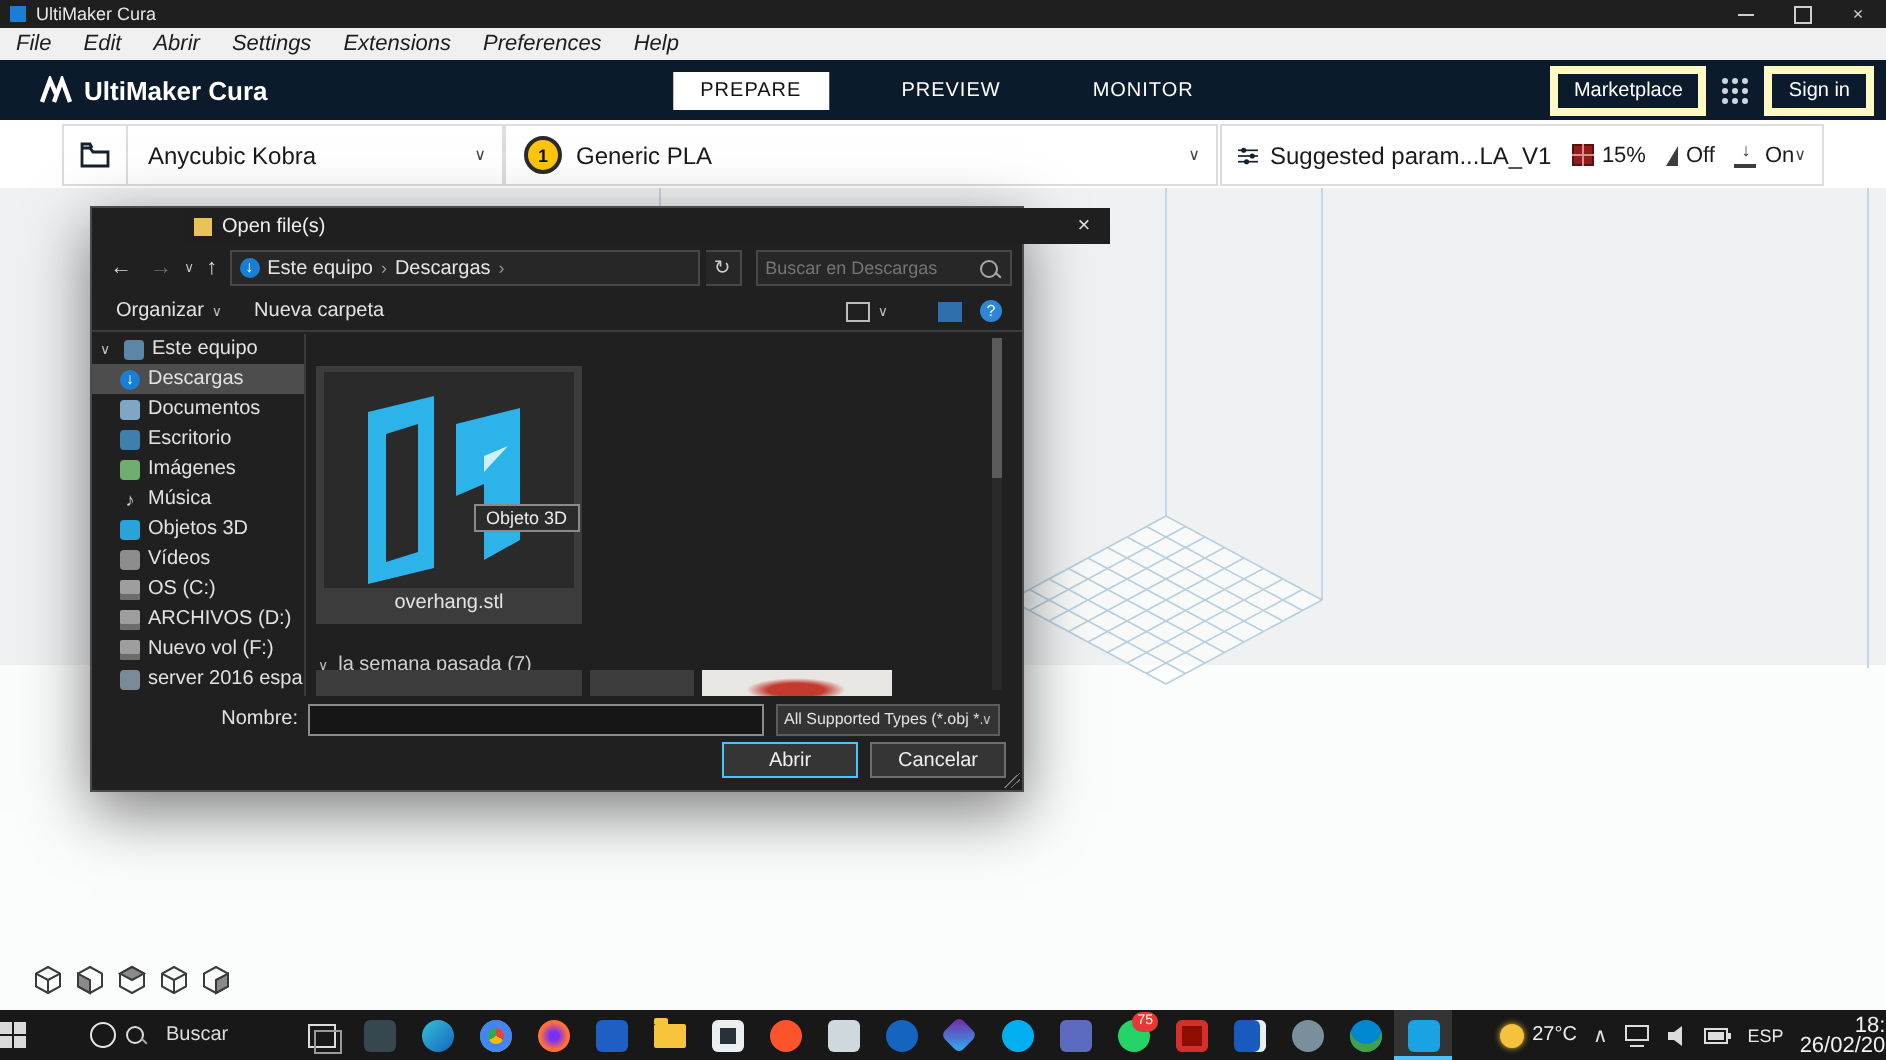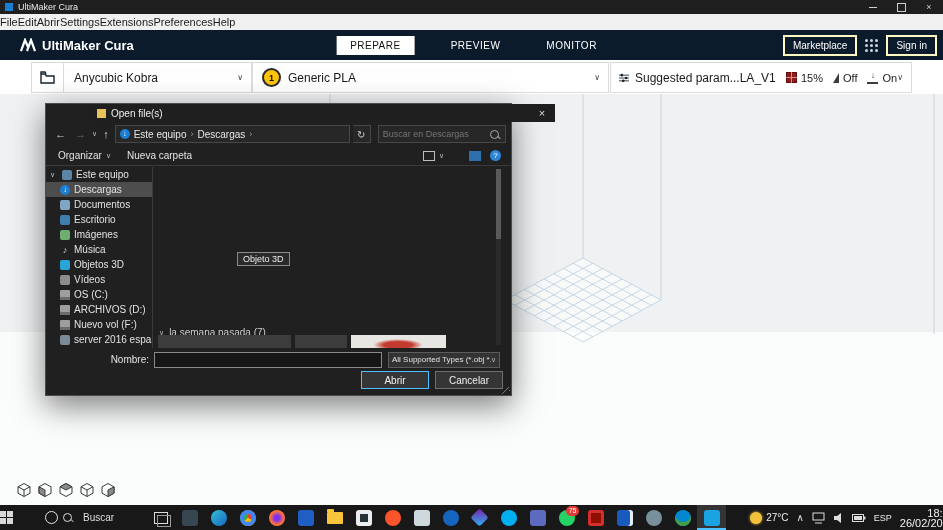--- a/index.html
+++ b/index.html
@@ -8,30 +8,30 @@
   
   #titlebar{position:absolute;left:0;top:0;width:943px;height:14px;background:#1f1f1f;color:#e9e9e9;display:flex;align-items:center;font-size:9px;}
   #titlebar .appico{width:8px;height:8px;background:#1a7fd4;margin:0 5px 0 5px;}
   #titlebar .winbtns{margin-left:auto;display:flex;height:14px;}
   #titlebar .winbtn{width:28px;height:14px;display:flex;align-items:center;justify-content:center;color:#cfcfcf;font-size:9px;}
   #titlebar .minline{width:8px;height:1px;background:#cfcfcf;}
   #titlebar .maxbox{width:7px;height:7px;border:1px solid #cfcfcf;}
 
   
   #menubar{position:absolute;left:0;top:14px;width:943px;height:16px;background:#f0f0f0;border-bottom:1px solid #e2e2e2;display:flex;align-items:center;color:#1c1c1c;font-size:11px;}
-  #menubar .mitem{padding:0 0;height:16px;display:flex;align-items:center;cursor:default;}
+  #menubar .mitem{padding:0 8px;height:16px;display:flex;align-items:center;cursor:default;font-style:italic;}
 
   
   #appheader{position:absolute;left:0;top:30px;width:943px;height:30px;background:#0b1b2b;color:#fff;}
   #brand{position:absolute;left:20px;top:0;height:30px;display:flex;align-items:center;gap:6px;font-size:13px;font-weight:bold;}
   #stage-tabs{position:absolute;left:50%;top:0;transform:translateX(-50%);height:30px;display:flex;align-items:center;gap:26px;font-size:10px;letter-spacing:.5px;}
   .stage{color:#fff;padding:4px 10px;}
   .stage.active{background:#fff;color:#111;padding:4px 14px;}
   #header-right{position:absolute;right:6px;top:0;height:30px;display:flex;align-items:center;gap:8px;font-size:10px;}
-  .hbtn{border:2px solid #fef9c3;padding:3px 8px;color:#fff;background:transparent;}
+  .hbtn{border:4px solid #fef9c3;padding:3px 8px;color:#fff;background:transparent;}
   .griddots{display:grid;grid-template-columns:repeat(3,3px);grid-gap:2px;}
   .griddots i{width:3px;height:3px;background:#cdd6de;border-radius:50%;}
 
   
   #configbar{position:absolute;left:0;top:60px;width:943px;height:34px;background:#fff;border-bottom:1px solid #e3e3e3;}
   .cfgbox{position:absolute;top:2px;height:29px;border:1px solid #dcdcdc;background:#fff;display:flex;align-items:center;font-size:12px;color:#1a1a1a;}
   #cfg-printer{left:31px;width:219px;}
   #cfg-material{left:252px;width:355px;}
   #cfg-settings{left:610px;width:300px;}
   .cfg-divider{width:1px;height:29px;background:#dcdcdc;}
@@ -393,20 +393,30 @@
           <span>Nuevo vol (F:)</span>
         </div>
       <div class="side-item">
           <span class="s-ico" style="background:#7a8a96;"></span>
           <span>server 2016 espa</span>
         </div>
     </div>
     <div id="side-divider"></div>
 
     <div id="dlg-files">
+      <div id="file-tile">
+        <div id="file-thumb">
+          <svg width="125" height="108" viewBox="0 0 125 108">
+            <path d="M22,20 L55,12 L55,98 L22,106 Z M31,31 L47,26 L47,90 L31,95 Z" fill="#2bb3ea" fill-rule="evenodd"></path>
+            <path d="M66,26 L98,18 L98,84 L80,94 L80,56 L66,62 Z" fill="#2bb3ea"></path>
+            <path d="M80,42 L92,37 L80,50 Z" fill="#cfeefc"></path>
+          </svg>
+        </div>
+        <div id="file-label">overhang.stl</div>
+      </div>
       <div id="tooltip">Objeto 3D</div>
       <div class="group-hdr" id="group2">
         <span class="navcaret">∨</span>
         <span>la semana pasada (7)</span>
       </div>
       <div id="partials">
         <div class="ptile" id="ptile1"></div>
         <div class="ptile" id="ptile2"></div>
         <div class="ptile" id="ptile3">
             <span class="redblob"></span>

